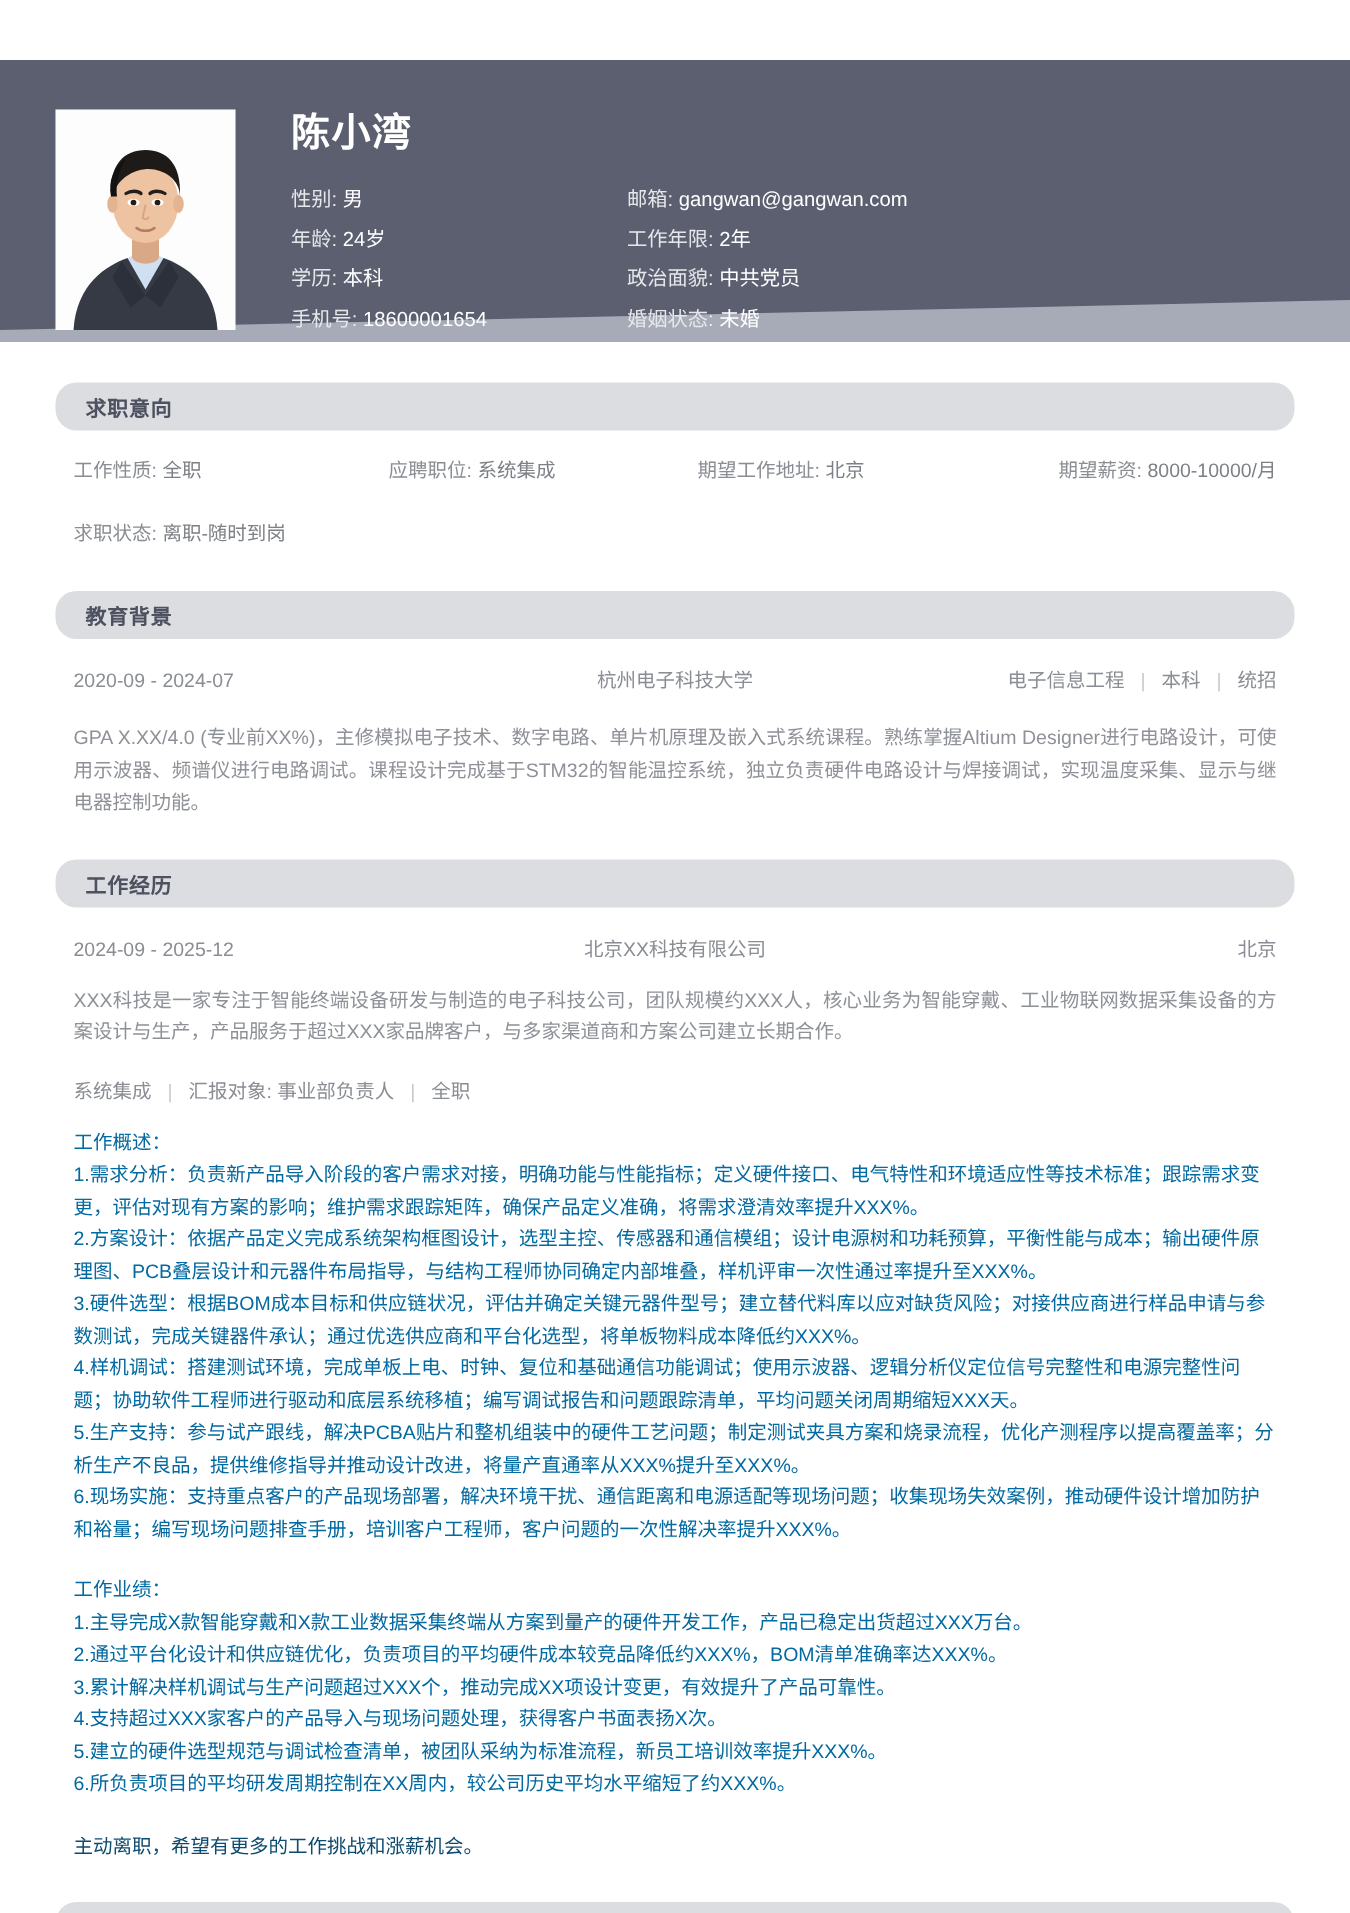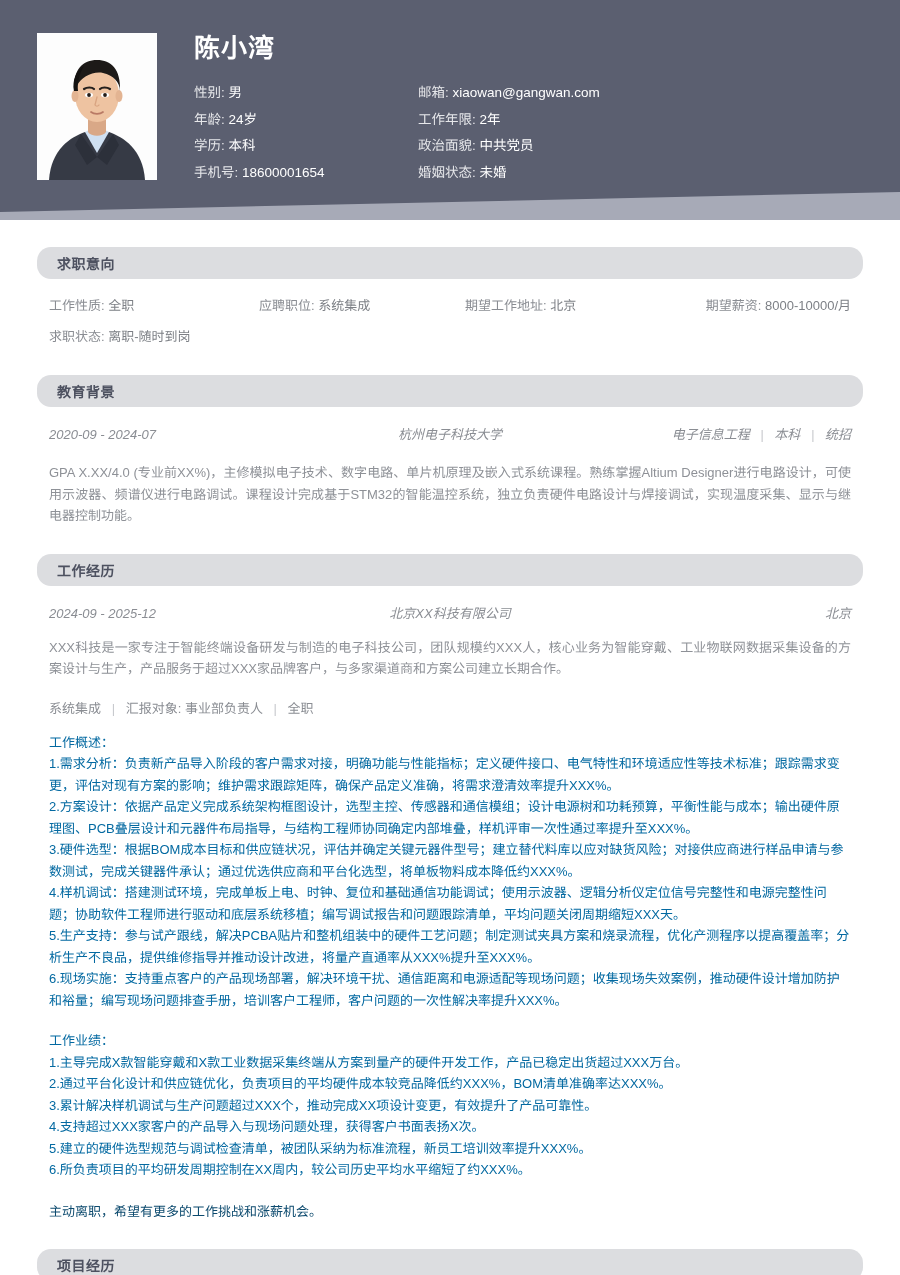--- a/index.html
+++ b/index.html
@@ -22,23 +22,24 @@
     min-height: 1275px;
     position: relative;
     overflow: hidden;
     background: #ffffff;
   }
 
   
   .header {
     position: relative;
     width: 900px;
-    height: 220px;
+    height: 188px;
     background: #5b5f70;
     overflow: hidden;
+    margin-top: 40px;
   }
 
   .header-diagonal {
     position: absolute;
     left: 0;
     bottom: 0;
     width: 900px;
     height: 46px;
     overflow: hidden;
     pointer-events: none;
@@ -110,21 +111,21 @@
     color: #4d5160;
     font-size: 14px;
     font-weight: bold;
     letter-spacing: 0.5px;
   }
 
   
   .intent-grid {
     display: grid;
     grid-template-columns: 210px 206px 214px auto;
-    row-gap: 13px;
+    row-gap: 24px;
     padding: 0 12px 2px 12px;
   }
   .intent-cell {
     font-size: 13px;
     color: #8a8d93;
     white-space: nowrap;
     line-height: 18px;
   }
   .intent-cell .ival { color: #7d8086; }
   .intent-cell.right { text-align: right; }
@@ -132,21 +133,20 @@
   
   .entry { padding: 0 12px; }
 
   .entry-head {
     display: flex;
     align-items: flex-start;
     font-size: 13px;
     color: #8a8d93;
     line-height: 20px;
     margin-bottom: 13px;
-    font-style: italic;
   }
   .entry-head .e-date { width: 248px; flex: 0 0 248px; }
   .entry-head .e-mid  { flex: 1; text-align: center; }
   .entry-head .e-right { width: 248px; flex: 0 0 248px; text-align: right; white-space: nowrap; }
   .sep { color: #c7c9cd; padding: 0 7px; display: inline-block; }
 
   .para {
     font-size: 13px;
     line-height: 21.5px;
     color: #8e9197;
@@ -231,21 +231,21 @@
       <div class="header-info">
         <div class="name">陈小湾</div>
 
         <div class="fields">
           <div class="field">
             <span class="flabel">性别:</span>
             <span class="fval">男</span>
           </div>
           <div class="field">
             <span class="flabel">邮箱:</span>
-            <span class="fval">xiaowan@gangwan.com</span>
+            <span class="fval">gangwan@gangwan.com</span>
           </div>
 
           <div class="field">
             <span class="flabel">年龄:</span>
             <span class="fval">24岁</span>
           </div>
           <div class="field">
             <span class="flabel">工作年限:</span>
             <span class="fval">2年</span>
           </div>

